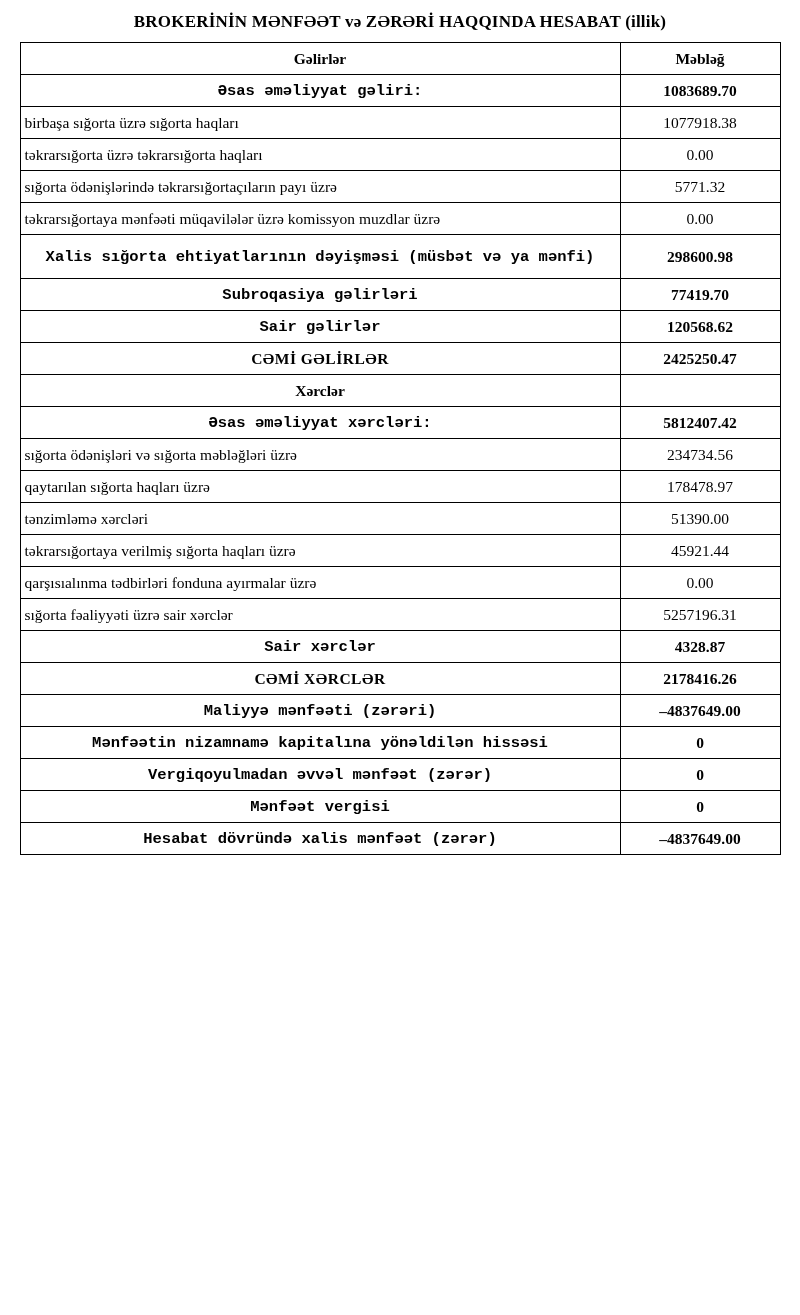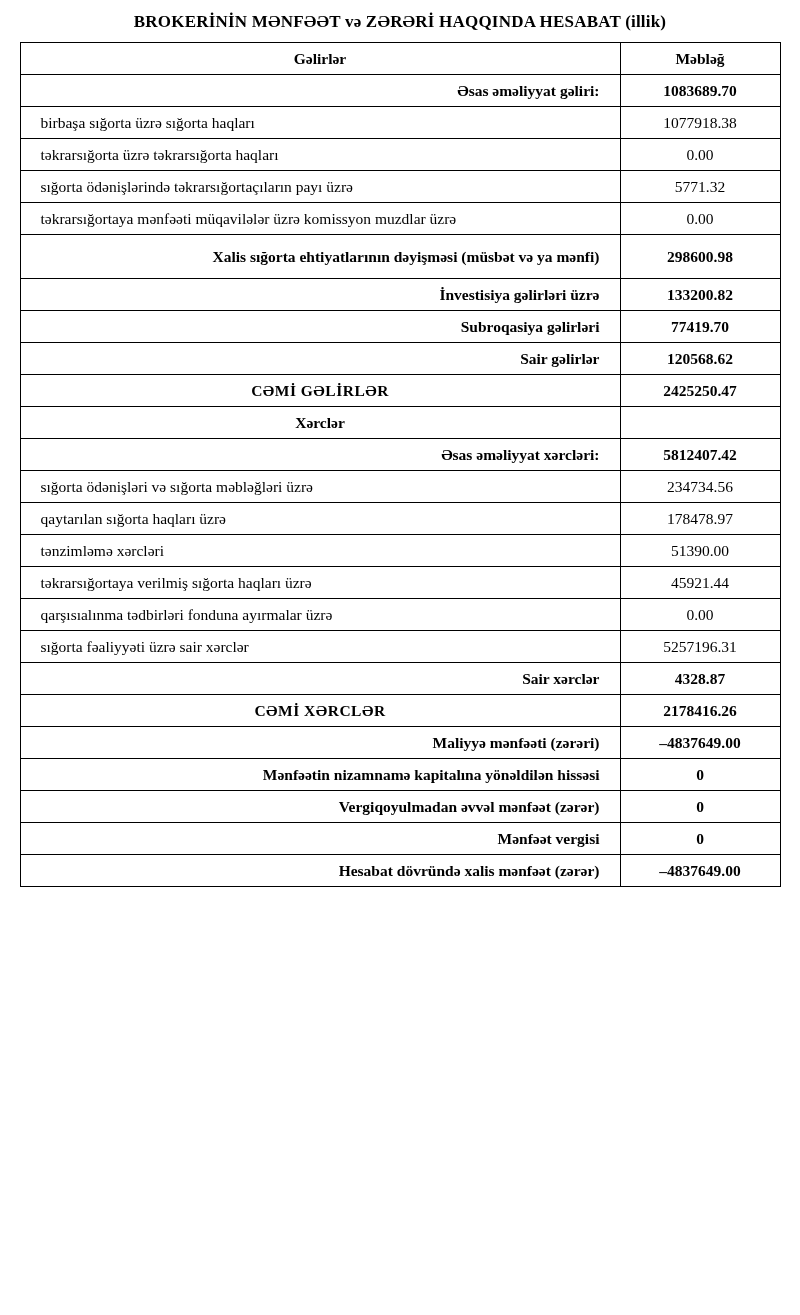--- a/index.html
+++ b/index.html
@@ -29,41 +29,42 @@
     line-height: 1.2;
   }
   table.report {
     border-collapse: collapse;
     width: 760px;
     margin: 0 auto;
     table-layout: fixed;
   }
   table.report td {
     border: 1px solid #000000;
-    padding: 6px 20px;
+    padding: 6px 4px;
     font-size: 15.5px;
     vertical-align: middle;
     height: 32px;
     box-sizing: border-box;
   }
   col.label-col { width: 600px; }
   col.amount-col { width: 160px; }
 
   .amount {
     text-align: center;
   }
   .hdr {
     text-align: center;
     font-weight: bold;
     font-size: 16px;
   }
   .bold-left {
     font-weight: bold;
-    text-align: right;
+    text-align: center;
     padding-left: 8px;
+    font-family: Liberation Mono, monospace;
   }
   .bold-amount {
     font-weight: bold;
   }
   .indent {
     text-align: left;
     padding-left: 140px;
     font-weight: normal;
   }
   .indent-small {
@@ -119,24 +120,20 @@
         </tr>
         <tr>
           <td class="indent-small">təkrarsığortaya mənfəəti müqavilələr üzrə komissyon muzdlar üzrə</td>
           <td class="amount">0.00</td>
         </tr>
         <tr class="tall">
           <td class="bold-left">Xalis sığorta ehtiyatlarının dəyişməsi (müsbət və ya mənfi)</td>
           <td class="amount bold-amount">298600.98</td>
         </tr>
         <tr>
-          <td class="bold-left">İnvestisiya gəlirləri üzrə</td>
-          <td class="amount bold-amount">133200.82</td>
-        </tr>
-        <tr>
           <td class="bold-left">Subroqasiya gəlirləri</td>
           <td class="amount bold-amount">77419.70</td>
         </tr>
         <tr>
           <td class="bold-left">Sair gəlirlər</td>
           <td class="amount bold-amount">120568.62</td>
         </tr>
         <tr>
           <td class="center-bold">CƏMİ  GƏLİRLƏR</td>
           <td class="amount bold-amount">2425250.47</td>

